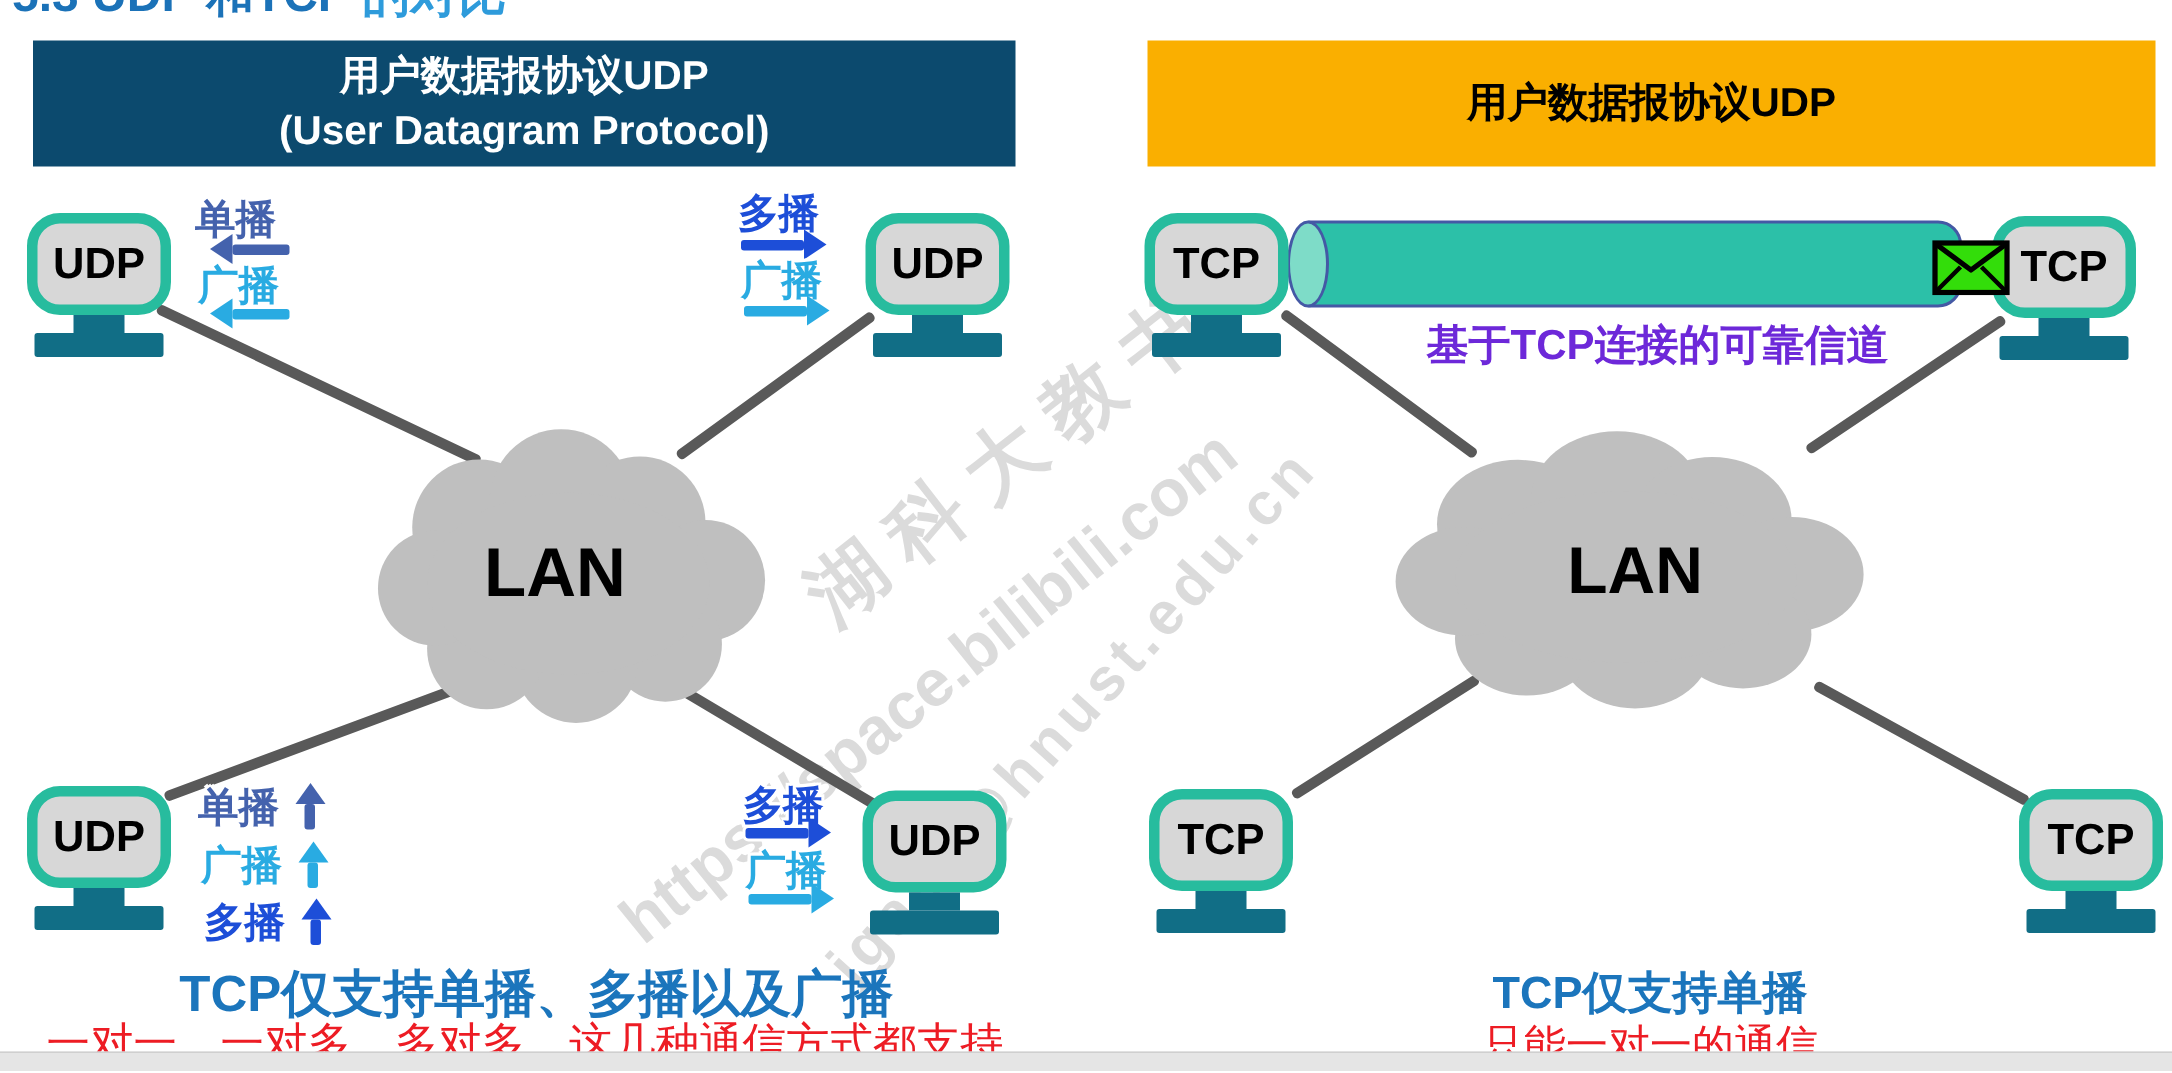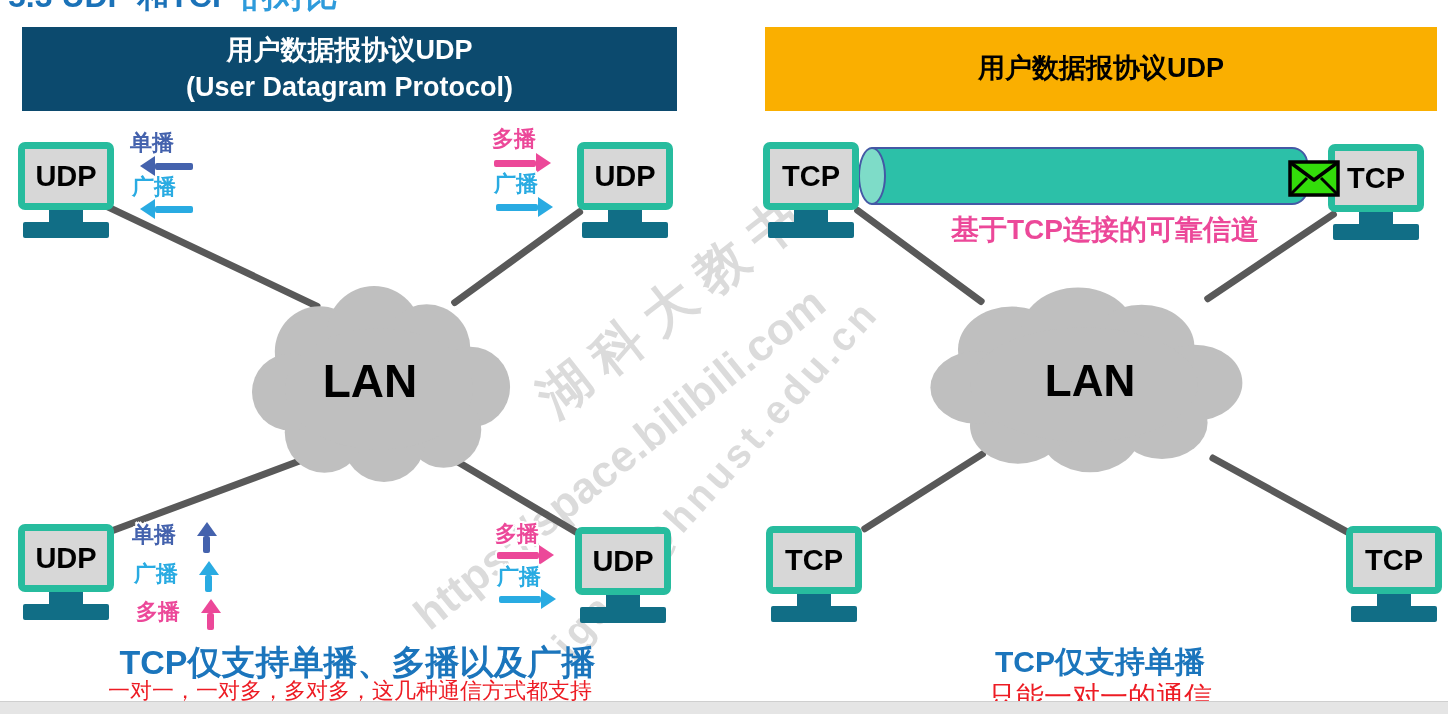--- a/index.html
+++ b/index.html
@@ -14,38 +14,38 @@
 
   
   #title{position:absolute;left:8px;top:0;width:345px;height:13px;overflow:hidden;z-index:4;}
   #title .t{font-size:32px;font-weight:bold;white-space:nowrap;margin-top:-25px;display:block;}
   #title .t .p1{color:#1B72B8;}
   #title .t .p2{color:#2E9BDB;}
 
   
   .computer{position:absolute;width:96px;z-index:6;}
   .monitor{box-sizing:border-box;width:96px;height:68px;background:#D7D7D7;border:7px solid #27BC9E;
-           border-radius:7px;display:flex;align-items:center;justify-content:center;}
+           border-radius:22px;display:flex;align-items:center;justify-content:center;}
   .monitor-label{font-weight:bold;font-size:29px;color:#000;}
   .neck{width:34px;height:12px;background:#116E86;margin:0 auto;}
   .base{width:86px;height:16px;background:#116E86;margin:0 auto;border-radius:2px;}
 
   
   .link{position:absolute;height:7px;background:#595959;border-radius:3px;transform-origin:0 50%;z-index:1;}
 
   
   .cloud{position:absolute;z-index:2;}
   .cloud svg{display:block;width:100%;height:100%;}
   .lan{position:absolute;z-index:3;font-weight:bold;color:#000;text-align:center;}
 
   
-  .tag{position:absolute;z-index:7;font-weight:bold;font-size:22px;white-space:nowrap;
+  .tag{position:absolute;z-index:7;font-weight:bold;font-size:27px;white-space:nowrap;
        text-shadow:-2px -2px 0 #fff,2px -2px 0 #fff,-2px 2px 0 #fff,2px 2px 0 #fff,
                    0 -2px 0 #fff,0 2px 0 #fff,-2px 0 0 #fff,2px 0 0 #fff;}
-  .c-uni{color:#4462AD}.c-bro{color:#29ABE2}.c-mul{color:#ec4899}
+  .c-uni{color:#4462AD}.c-bro{color:#29ABE2}.c-mul{color:#1d4ed8}
 
   .harrow{position:absolute;height:7px;background:currentColor;border-radius:2px;z-index:7;
           box-shadow:0 0 0 2px #fff;}
   .harrow::before{content:'';position:absolute;top:-7px;width:0;height:0;
           border-top:10px solid transparent;border-bottom:10px solid transparent;}
   .harrow.right::before{left:100%;border-left:15px solid currentColor;}
   .harrow.left::before{right:100%;border-right:15px solid currentColor;}
 
   .varrow{position:absolute;width:7px;background:currentColor;border-radius:2px;z-index:7;
           box-shadow:0 0 0 2px #fff;}
@@ -53,30 +53,30 @@
           border-left:10px solid transparent;border-right:10px solid transparent;
           border-bottom:14px solid currentColor;}
 
   
   .pipe-body{position:absolute;left:871px;top:147px;width:437px;height:58px;background:#2CC0A8;
              border:2px solid #4459A5;border-radius:2px 16px 16px 2px;z-index:5;box-sizing:border-box;}
   .pipe-cap{position:absolute;left:858px;top:147px;width:28px;height:58px;background:#7EDCC8;
             border:2px solid #4459A5;border-radius:50%;z-index:5;box-sizing:border-box;}
   .envelope{position:absolute;left:1288px;top:160px;width:52px;height:37px;z-index:8;}
   #pipe-caption{position:absolute;left:895px;top:211px;width:420px;text-align:center;font-weight:bold;
-            font-size:28px;color:#ec4899;z-index:7;white-space:nowrap;
+            font-size:28px;color:#6d28d9;z-index:7;white-space:nowrap;
             text-shadow:-2px -2px 0 #fff,2px -2px 0 #fff,-2px 2px 0 #fff,2px 2px 0 #fff,
                         0 -2px 0 #fff,0 2px 0 #fff,-2px 0 0 #fff,2px 0 0 #fff;}
 
   
   .caption-main{position:absolute;font-weight:bold;color:#1B75BC;text-align:center;z-index:7;white-space:nowrap;}
   #udp-cap-main{left:0;top:640px;width:715px;font-size:34px;}
   #tcp-cap-main{left:730px;top:642px;width:740px;font-size:30px;}
   .caption-sub{position:absolute;color:#ED1C24;text-align:center;z-index:7;white-space:nowrap;}
-  #udp-cap-sub{left:0;top:676px;width:700px;font-size:22px;}
+  #udp-cap-sub{left:0;top:676px;width:700px;font-size:29px;}
   #tcp-cap-sub{left:730px;top:678px;width:740px;font-size:28px;}
 
   
   .wm{position:absolute;z-index:0;font-weight:bold;color:rgba(125,125,125,0.28);
       white-space:nowrap;transform-origin:0 50%;}
   #wm1{left:545px;top:370px;font-size:52px;letter-spacing:14px;transform:rotate(-38deg);}
   #wm2{left:420px;top:595px;font-size:44px;transform:rotate(-39deg);}
   #wm3{left:560px;top:628px;font-size:40px;letter-spacing:4px;transform:rotate(-48deg);}
 
   

